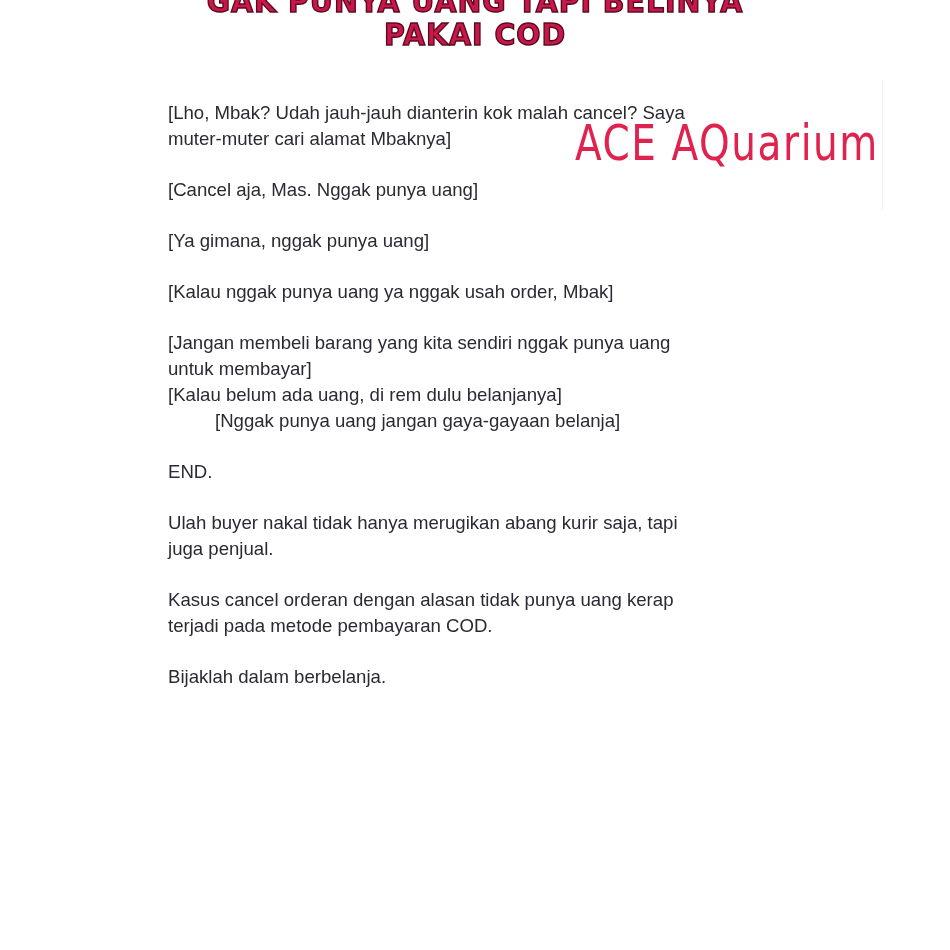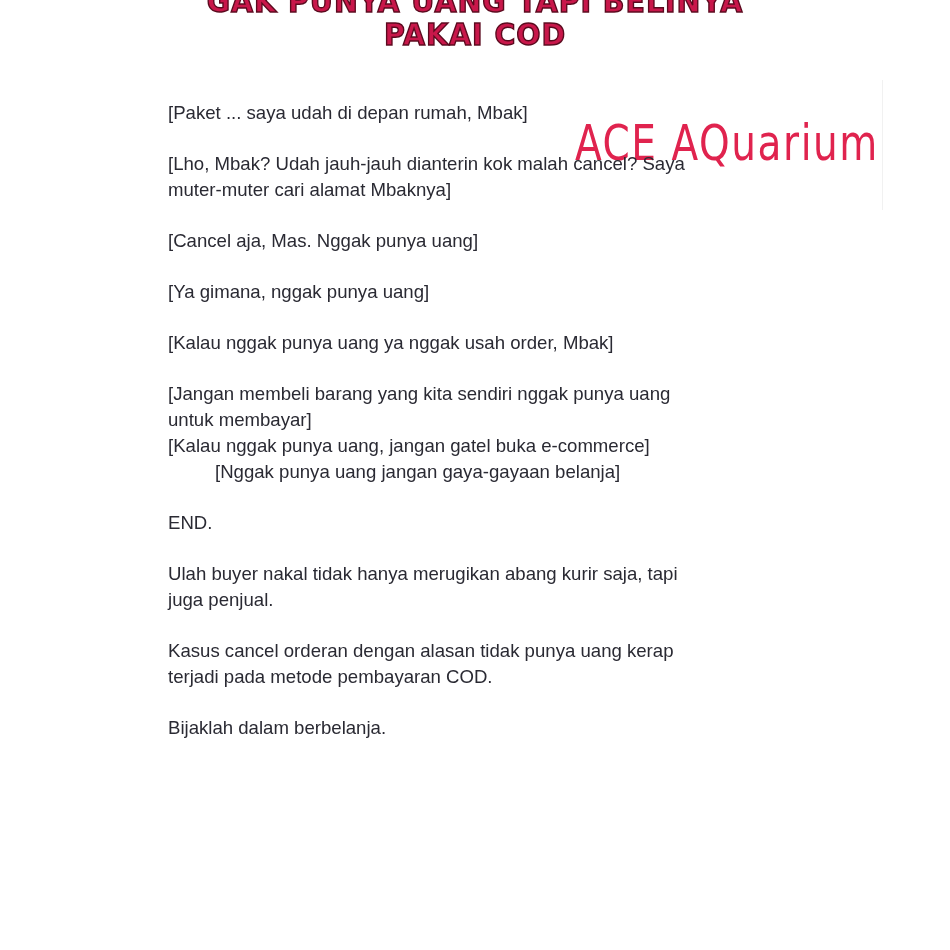--- a/index.html
+++ b/index.html
@@ -82,29 +82,28 @@
 </head>
 <body>
 
 <div class="title title-line-1">GAK PUNYA UANG TAPI BELINYA</div>
 <div class="title title-line-2">PAKAI COD</div>
 
 <div class="watermark-box"></div>
 <div class="watermark">ACE AQuarium</div>
 
 <div class="doc">
-  <p class="para">[Paket ... saya udah di depan rumah, Mbak]</p>
   <p class="para">[Lho, Mbak? Udah jauh-jauh dianterin kok malah cancel? Saya
 muter-muter cari alamat Mbaknya]</p>
   <p class="para">[Cancel aja, Mas. Nggak punya uang]</p>
   <p class="para">[Ya gimana, nggak punya uang]</p>
   <p class="para">[Kalau nggak punya uang ya nggak usah order, Mbak]</p>
   <p class="para tight">[Jangan membeli barang yang kita sendiri nggak punya uang
 untuk membayar]</p>
-  <p class="para tight">[Kalau nggak punya uang, jangan gatel buka e-commerce]</p>
+  <p class="para tight">[Kalau belum ada uang, di rem dulu belanjanya]</p>
   <p class="para gap-after">[Nggak punya uang jangan gaya-gayaan belanja]</p>
   <p class="para">END.</p>
   <p class="para">Ulah buyer nakal tidak hanya merugikan abang kurir saja, tapi
 juga penjual.</p>
   <p class="para">Kasus cancel orderan dengan alasan tidak punya uang kerap
 terjadi pada metode pembayaran COD.</p>
   <p class="para">Bijaklah dalam berbelanja.</p>
 </div>
 
 </body></html>

